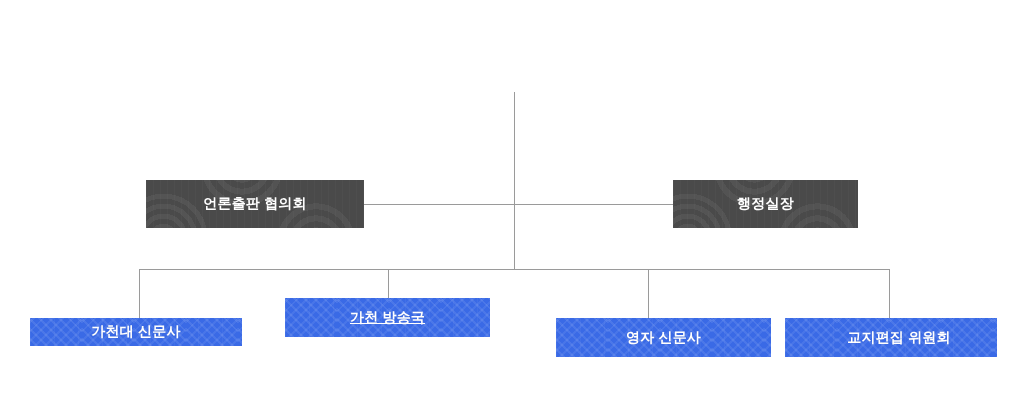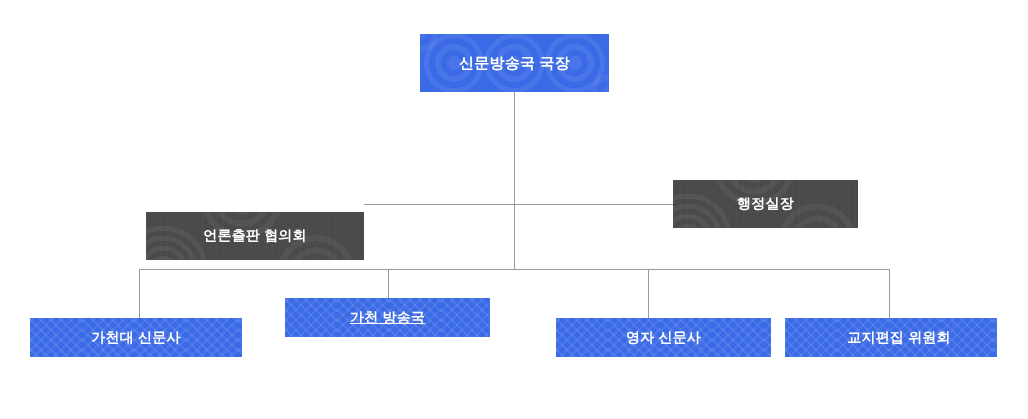--- a/index.html
+++ b/index.html
@@ -111,33 +111,30 @@
 
   <div class="line line-h" style="left:514px; top:204px; width:160px; height:1px;"></div>
 
   <div class="line line-h" style="left:139px; top:269px; width:751px; height:1px;"></div>
 
   <div class="line line-v" style="left:139px; top:269px; width:1px; height:49px;"></div>
   <div class="line line-v" style="left:388px; top:269px; width:1px; height:49px;"></div>
   <div class="line line-v" style="left:648px; top:269px; width:1px; height:49px;"></div>
   <div class="line line-v" style="left:889px; top:269px; width:1px; height:49px;"></div>
 
-  <div class="node node-root" style="left:420px; top:34px; width:189px; height:58px;">
-    <span class="node-label">신문방송국 국장</span>
-  </div>
 
-  <div class="node node-mid" style="left:146px; top:180px; width:218px; height:48px;margin-top:32px;">
+  <div class="node node-mid" style="left:146px; top:180px; width:218px; height:48px;">
     <span class="node-label">언론출판 협의회</span>
   </div>
 
   <div class="node node-mid" style="left:673px; top:180px; width:185px; height:48px;">
     <span class="node-label">행정실장</span>
   </div>
 
-  <div class="node node-leaf" style="left:30px; top:318px; width:212px; height:39px;">
+  <div class="node node-leaf" style="left:30px; top:318px; width:212px; height:28px;">
     <span class="node-label">가천대 신문사</span>
   </div>
 
   <div class="node node-leaf" style="left:285px; top:298px; width:205px; height:39px;text-decoration:underline;">
     <span class="node-label">가천 방송국</span>
   </div>
 
   <div class="node node-leaf" style="left:540px; top:318px; width:215px; height:39px;margin-left:16px;">
     <span class="node-label">영자 신문사</span>
   </div>

